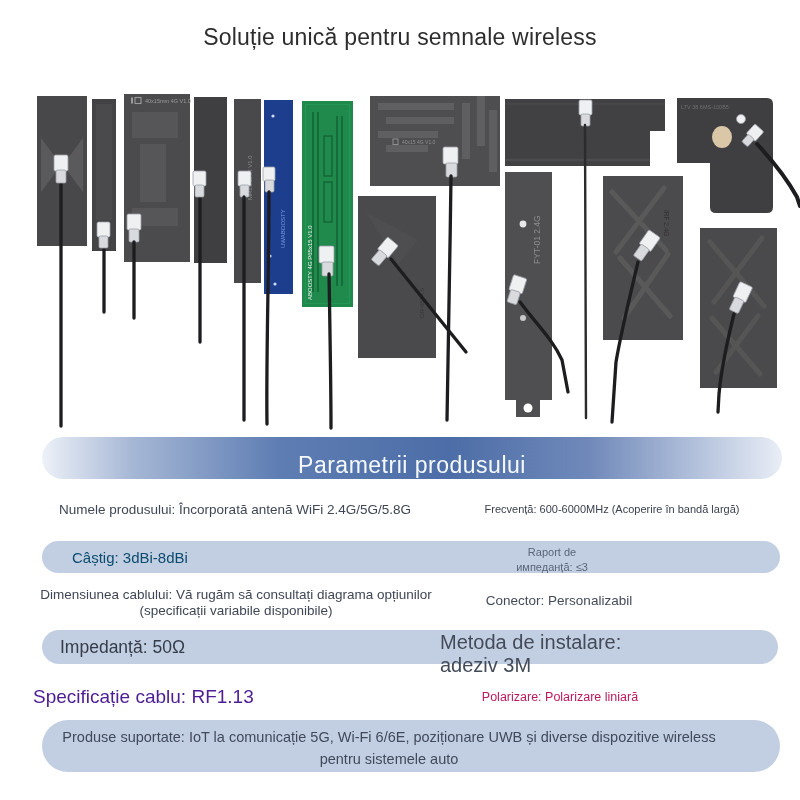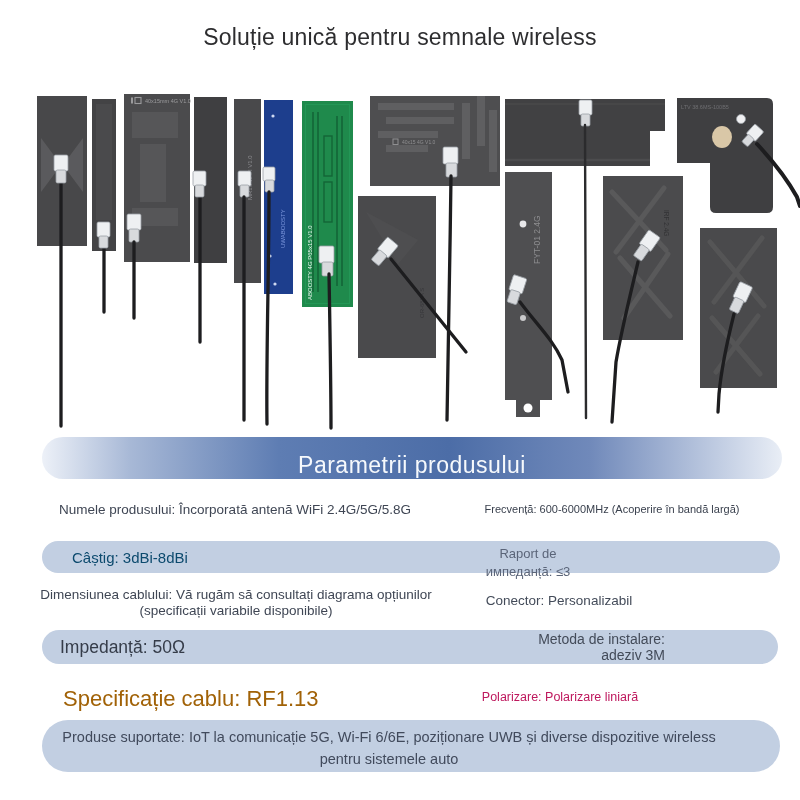--- a/index.html
+++ b/index.html
@@ -14,27 +14,27 @@
   .banner{top:437px;left:42px;width:740px;height:42px;border-radius:21px;
     background:linear-gradient(90deg,#edf1f8 0%,#a7b8d6 12%,#5e7db3 32%,#4c6da7 55%,#7089ba 74%,#bac7df 90%,#e9eef6 100%);
     display:flex;align-items:flex-end;justify-content:center;}
   .banner span{color:#f6f9fc;font-size:23px;letter-spacing:.5px;}
   .band{background:#c2cfe2;}
   .cell{display:flex;align-items:center;justify-content:center;text-align:center;}
   .r1l{top:487px;left:45px;width:380px;height:46px;font-size:13.5px;line-height:1.5;color:#3f4654;}
   .r1r{top:486px;left:442px;width:340px;height:48px;font-size:11px;line-height:1.4;color:#3a414e;}
   .r2band{top:541px;left:42px;width:738px;height:32px;border-radius:16px;}
   .r2l{top:541px;left:72px;height:32px;display:flex;align-items:center;font-size:15px;color:#0c4a6e;}
-  .r2r{top:545px;left:428px;width:200px;font-size:13px;line-height:1.35;color:#5b6579;text-align:center;}
+  .r2r{top:545px;left:452px;width:200px;font-size:11px;line-height:1.35;color:#5b6579;text-align:center;}
   .r3l{top:585px;left:40px;width:392px;height:36px;font-size:13.5px;line-height:1.2;color:#3f4654;}
   .r3r{top:590px;left:444px;width:230px;height:20px;font-size:13.5px;color:#434b59;}
   .r4band{top:630px;left:42px;width:736px;height:34px;border-radius:17px;}
   .r4l{top:630px;left:60px;height:34px;display:flex;align-items:center;font-size:17.5px;color:#353c49;}
-  .r4r{top:631px;left:440px;width:225px;font-size:14px;line-height:1.15;color:#434b59;text-align:right;}
-  .r5l{top:686px;left:33px;font-size:22px;color:#a16207;margin-left:30px;}
+  .r4r{top:631px;left:440px;width:225px;font-size:20px;line-height:1.15;color:#434b59;text-align:left;}
+  .r5l{top:686px;left:33px;font-size:19px;color:#4c1d95;}
   .r5r{top:690px;left:460px;width:200px;font-size:12.5px;color:#be185d;text-align:center;}
   .r6band{top:720px;left:42px;width:738px;height:52px;border-radius:26px;}
   .r6t{top:726px;left:43px;width:692px;font-size:14.5px;line-height:1.55;color:#414a5c;text-align:center;}
 </style>
 </head>
 <body>
 
 <div class="stage">
 
   <div class="abs title">Soluție unică pentru semnale wireless</div>

